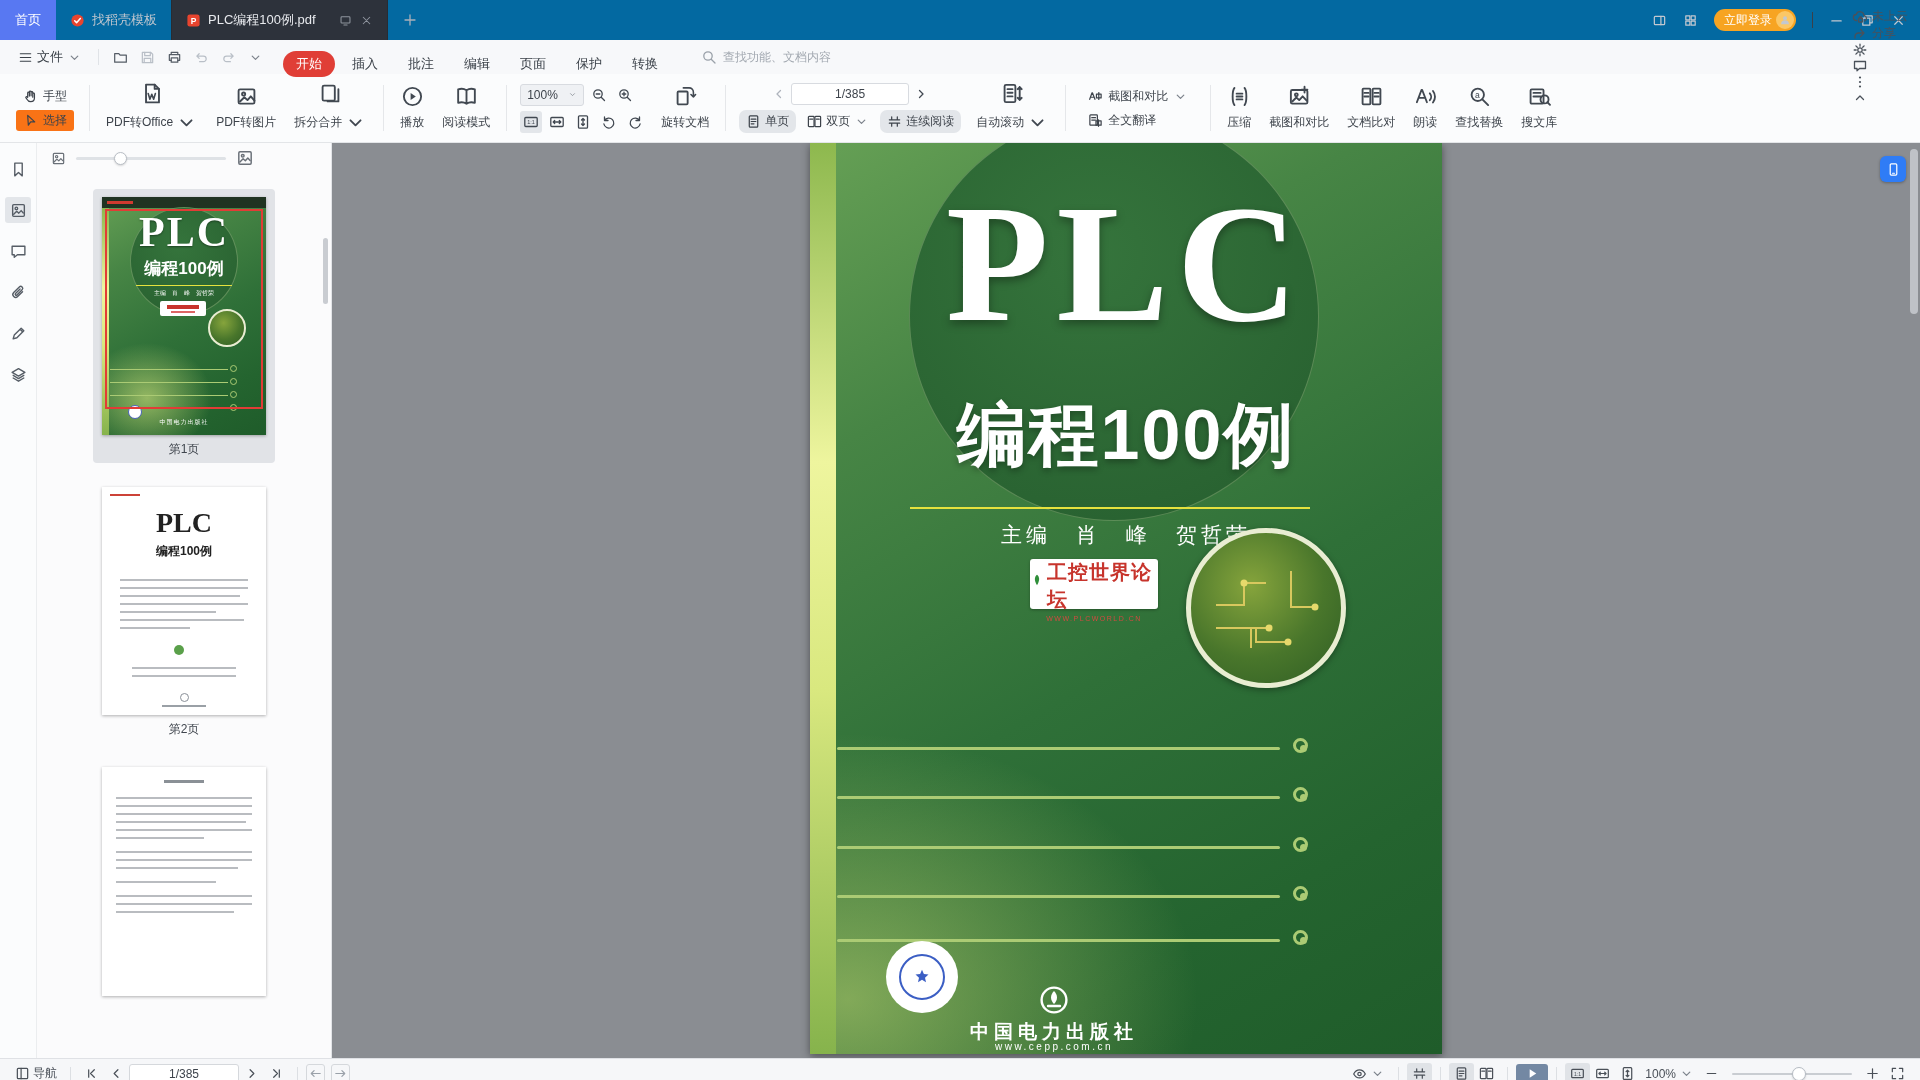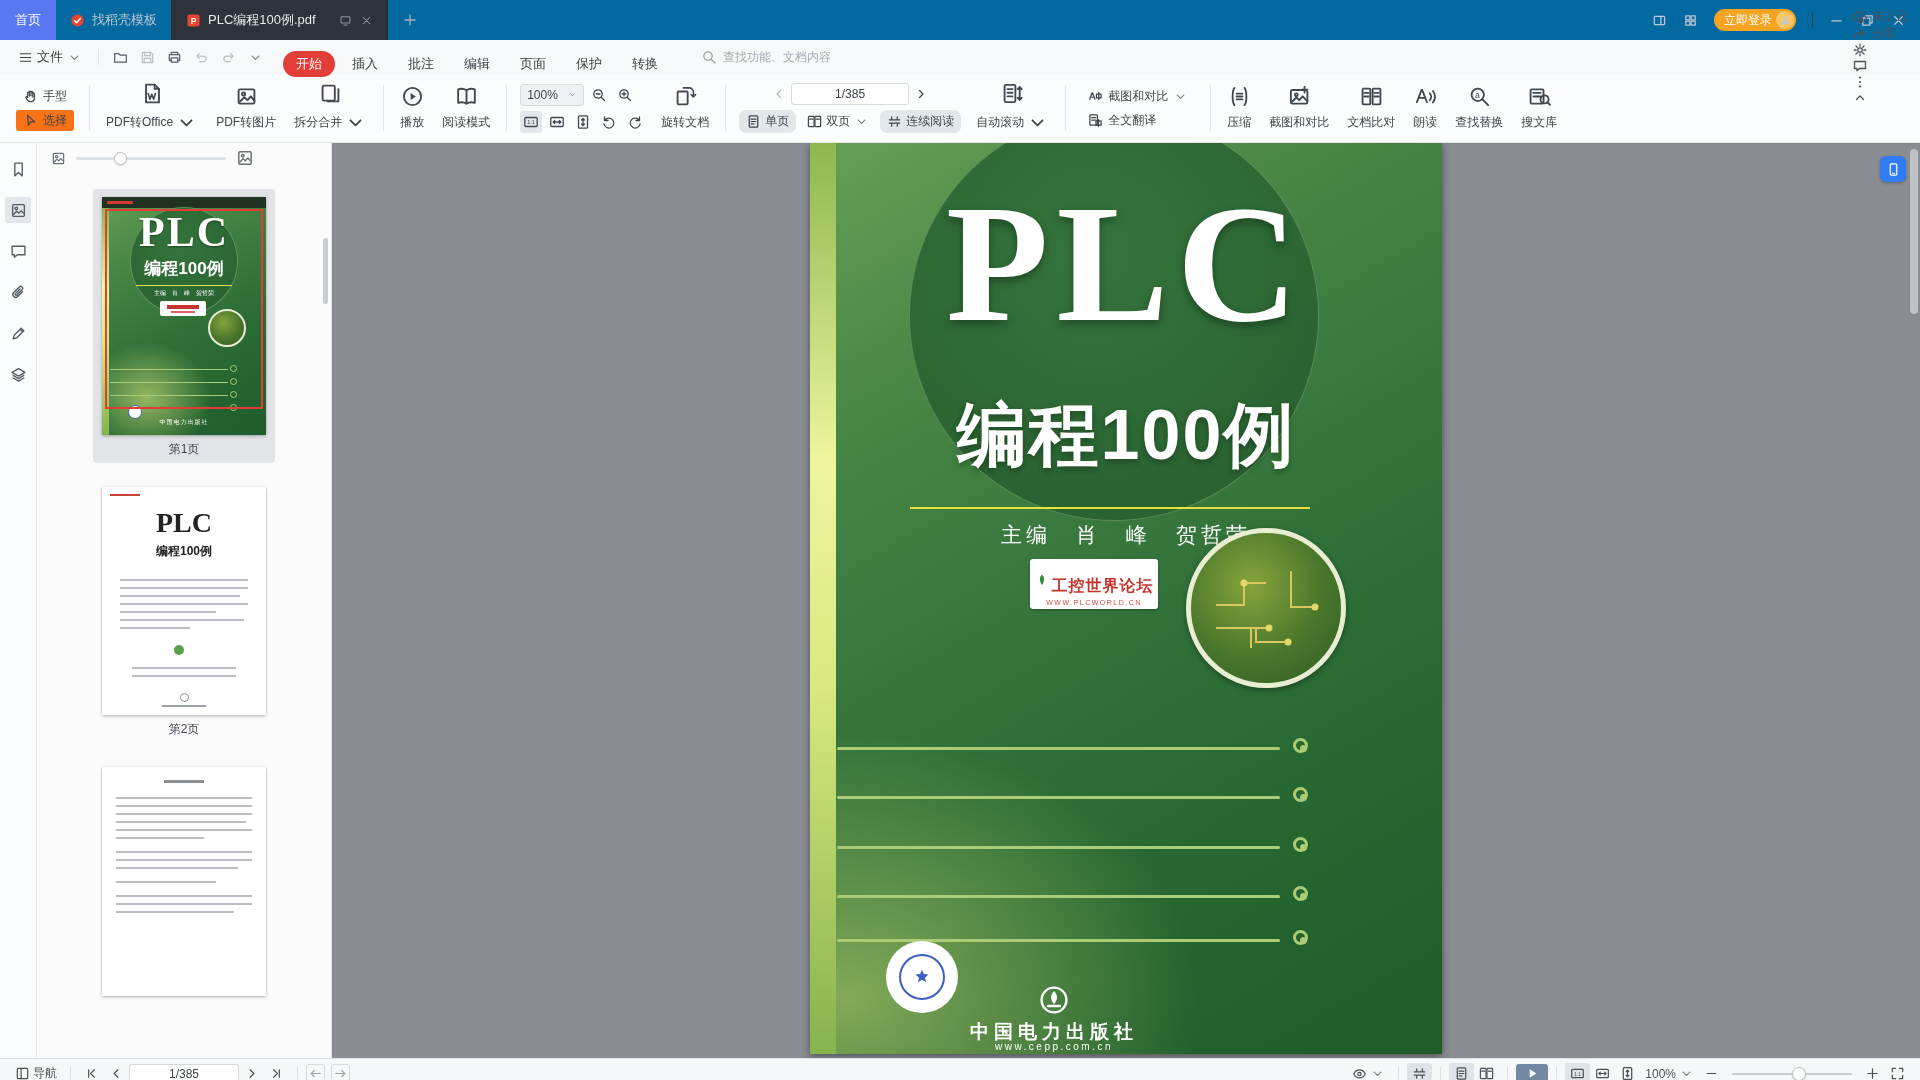--- a/index.html
+++ b/index.html
@@ -127,21 +127,21 @@
   }
   .cv-circle { position:absolute; left:99px; top:-32px; width:410px; height:410px; border-radius:50%; background:radial-gradient(circle at 45% 35%, #35743c, #2a6432 72%, #245d2d 100%); border:1px solid rgba(215,235,175,.28); }
   .cv-strip { position:absolute; left:0; top:0; bottom:0; width:26px; background:linear-gradient(#8db84e,#eef59e 35%,#d9e87f 60%,#86b34c); }
   .cv-title { position:absolute; top:36px; left:0; right:0; text-align:center; font-family:"Liberation Serif","DejaVu Serif",serif; font-weight:bold; font-size:168px; line-height:1; color:#fff; letter-spacing:8px; text-shadow:0 4px 8px rgba(0,0,0,.35); }
   .cv-sub { position:absolute; top:246px; left:0; right:0; text-align:center; font-weight:bold; font-size:70px; color:#fff; letter-spacing:2px; text-shadow:0 3px 6px rgba(0,0,0,.3); }
   .cv-rule { position:absolute; top:364px; left:100px; width:400px; height:2px; background:#e5e23e; }
   .cv-editors { position:absolute; top:378px; left:0; right:0; text-align:center; font-size:21px; color:#fff; letter-spacing:4px; }
   .cv-forum { position:absolute; top:416px; left:220px; width:128px; height:50px; background:#fff; border-radius:3px; box-shadow:0 1px 3px rgba(0,0,0,.3); display:flex; flex-direction:column; align-items:center; justify-content:center; gap:2px; }
   .cv-forum .row { display:flex; align-items:center; gap:3px; }
   .cv-forum .row .ic { width:14px; height:14px; }
-  .cv-forum .name { color:#c7342c; font-weight:bold; font-size:16px; letter-spacing:1px;margin-top:13px; }
+  .cv-forum .name { color:#c7342c; font-weight:bold; font-size:20px; letter-spacing:1px;margin-top:13px; }
   .cv-forum .url { color:#d24a40; font-size:7px; letter-spacing:1.5px; }
   .cv-chipring { position:absolute; left:376px; top:385px; width:160px; height:160px; border-radius:50%; border:5px solid #e9edd2; background:radial-gradient(circle at 40% 35%,#86a43c,#49762b 55%,#2e5d24); box-shadow:0 2px 6px rgba(0,0,0,.35); }
   .trace { position:absolute; left:27px; height:3px; width:443px; background:#abcb74; border-radius:2px; }
   .trace b { position:absolute; right:-28px; top:-9px; width:15px; height:15px; border:3px solid #abcb74; border-radius:50%; }
   .trace b::after { content:""; position:absolute; left:4px; top:4px; width:7px; height:7px; border-radius:50%; background:#abcb74; }
   .cv-emblem { position:absolute; left:76px; top:798px; width:72px; height:72px; border-radius:50%; background:#fff; display:flex; align-items:center; justify-content:center; }
   .cv-emblem .inner { width:46px; height:46px; border-radius:50%; border:2px solid #3b5ec4; display:flex; align-items:center; justify-content:center; color:#3b5ec4; }
   .cv-emblem .inner .ic { width:20px; height:20px; }
   .cv-publogo { position:absolute; left:228px; top:841px; width:32px; height:32px; color:#fff; }
   .cv-publogo .ic { width:32px; height:32px; }

